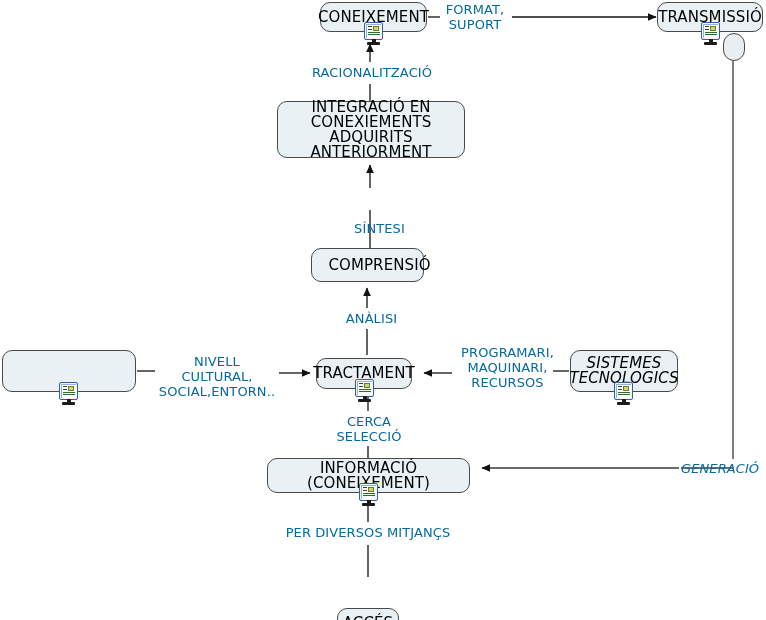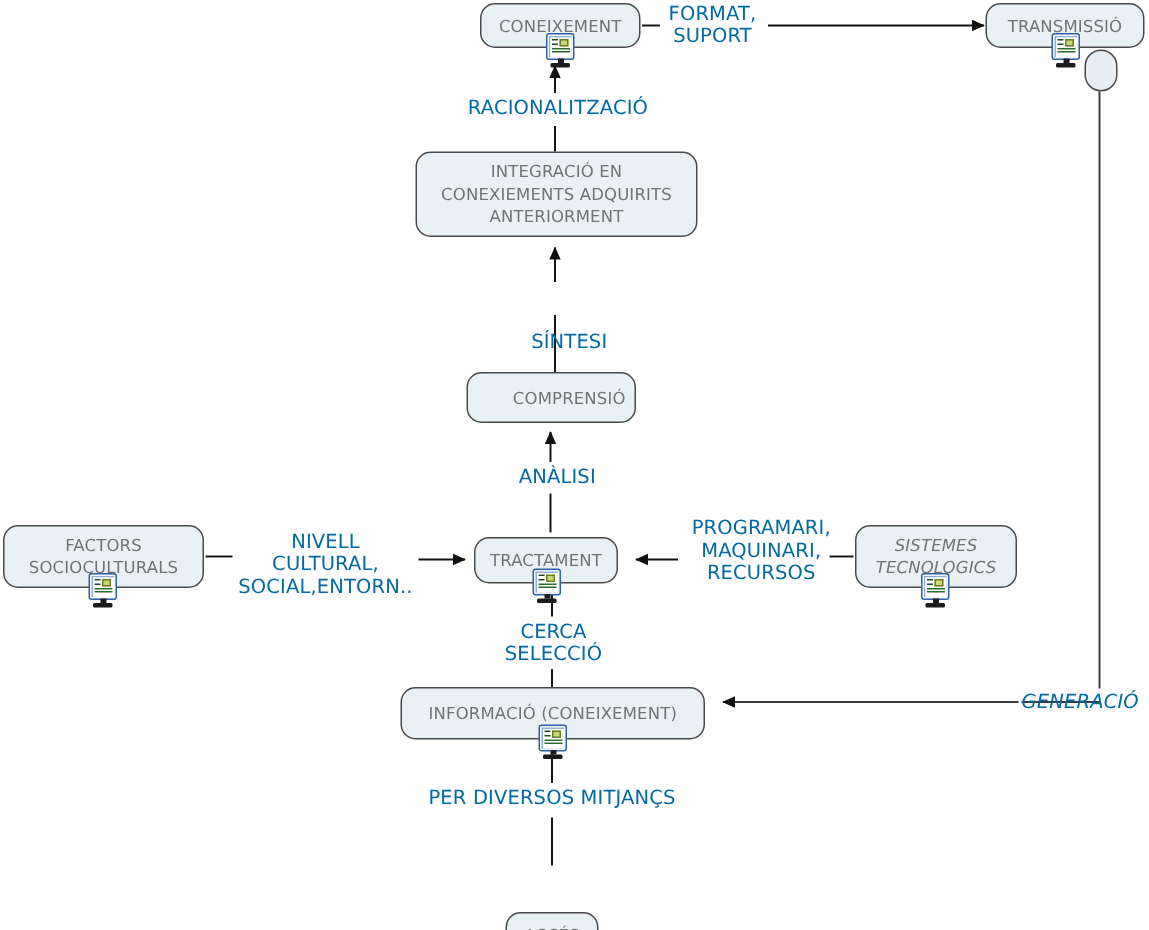--- a/index.html
+++ b/index.html
@@ -5,21 +5,21 @@
 <style>
   html,body{margin:0;padding:0;background:#ffffff;}
   body{width:766px;height:620px;position:relative;overflow:hidden;
        font-family:"DejaVu Sans","Liberation Sans",sans-serif;}
   #canvas{position:absolute;left:0;top:0;width:766px;height:620px;}
   svg.edges{position:absolute;left:0;top:0;width:766px;height:620px;pointer-events:none;}
 
   .node{position:absolute;box-sizing:border-box;
         background:#eaf1f5;border:1.3px solid #4a4a4a;border-radius:10px;
         display:flex;align-items:center;justify-content:center;
-        text-align:center;color:#737373;font-size:11px;line-height:15px;
+        text-align:center;color:#000000;font-size:15px;line-height:15px;
         letter-spacing:0.1px;white-space:pre-line;}
   .node.small-pill{border-radius:12px;background:#e8eef2;}
 
   .edge-label{position:absolute;color:#0369a1;font-size:13px;line-height:15px;
               text-align:center;white-space:pre-line;letter-spacing:0.1px;
               background:transparent;}
 
   
   .doc-icon{position:absolute;width:22px;height:24px;}
   .doc-icon .mon{position:absolute;left:1px;top:0;width:19px;height:18px;
@@ -127,22 +127,20 @@
     <span>INTEGRACIÓ EN
 CONEXIEMENTS ADQUIRITS
 ANTERIORMENT</span>
   </div>
 
   <div class="node" style="left:311px;top:248px;width:113px;height:34px;padding-left:24px;">
     <span>COMPRENSIÓ</span>
   </div>
 
   <div class="node" style="left:2px;top:350px;width:134px;height:42px;">
-    <span>FACTORS
-SOCIOCULTURALS</span>
     <span class="doc-icon" style="left:55px;top:31px;">
       <span class="mon"></span><span class="page"></span>
       <span class="ln l1"></span><span class="ln l2"></span>
       <span class="sq"></span><span class="ln l3"></span><span class="ln l4"></span>
       <span class="neck"></span><span class="base"></span>
     </span>
   </div>
 
   <div class="node" style="left:316px;top:358px;width:96px;height:31px;">
     <span>TRACTAMENT</span>

